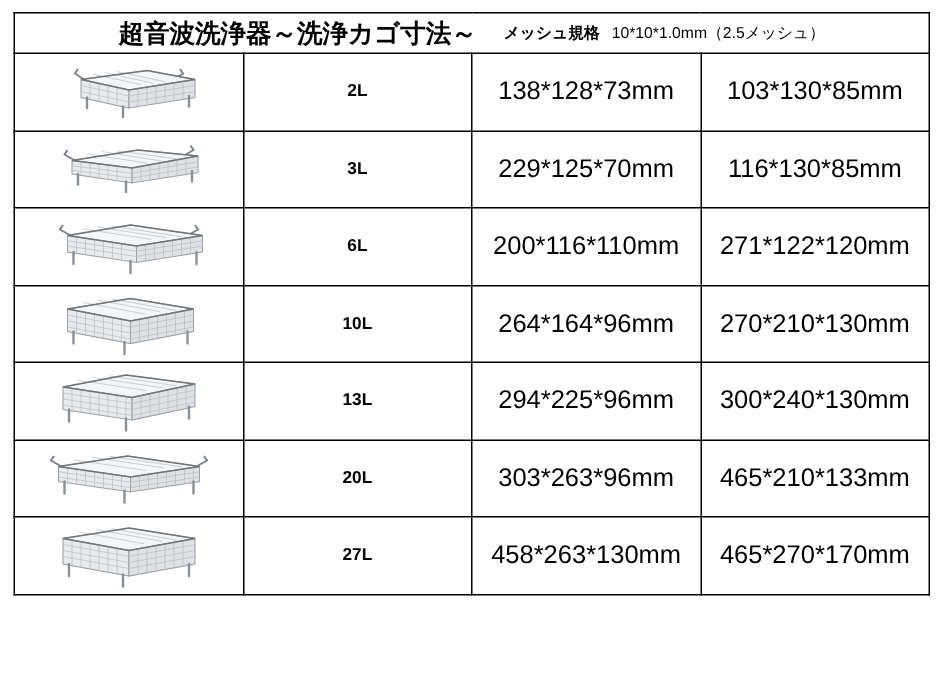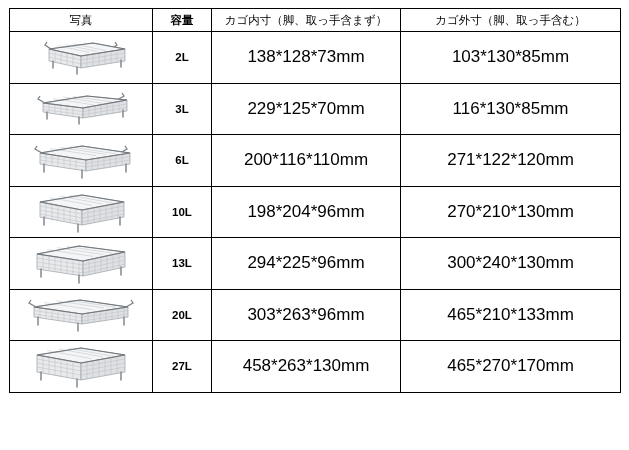--- a/index.html
+++ b/index.html
@@ -99,24 +99,23 @@
   .leg       { stroke: #8b9095; stroke-width: 1.6; fill: none; stroke-linecap: round; }
   .handle    { stroke: #7d8287; stroke-width: 1.3; fill: none; }
 </style>
 </head>
 <body>
 
 <div class="page">
   <table class="spec">
     <tbody>
       <tr>
-        <th class="hdr photo-cell">写真</th>
-        <th class="hdr cap-cell">容量</th>
-        <th class="hdr col-inner">カゴ内寸（脚、取っ手含まず）</th>
-        <th class="hdr col-outer">カゴ外寸（脚、取っ手含む）</th>
+        <td class="title-cell" colspan="4">
+          <span class="title-main">超音波洗浄器～洗浄カゴ寸法～</span><span class="title-sub">メッシュ規格</span><span class="title-sub-val">10*10*1.0mm（2.5メッシュ）</span>
+        </td>
       </tr>
 
       <tr class="datarow">
         <td class="photo-cell">
           <div class="basket-wrap">
             <svg class="basket" width="100" height="44" viewBox="0 0 100 44">
               <g>
                 <path class="handle" d="M20 14 L14 10 L16 7"></path>
                 <path class="handle" d="M80 14 L86 10 L84 7"></path>
                 <polygon class="mesh-top" points="18,14 62,8 94,14 50,21"></polygon>
@@ -274,21 +273,21 @@
                 </g>
                 <path class="rim" d="M12,13 L54,6 L96,13 L54,21 Z"></path>
                 <path class="leg" d="M16,28 L16,36"></path>
                 <path class="leg" d="M50,35 L50,43"></path>
                 <path class="leg" d="M92,28 L92,36"></path>
               </g>
             </svg>
           </div>
         </td>
         <td class="cap-cell">10L</td>
-        <td class="dim-cell col-inner">198*204*96mm</td>
+        <td class="dim-cell col-inner">264*164*96mm</td>
         <td class="dim-cell col-outer">270*210*130mm</td>
       </tr>
 
       <tr class="datarow">
         <td class="photo-cell">
           <div class="basket-wrap">
             <svg class="basket" width="108" height="46" viewBox="0 0 108 46">
               <g>
                 <polygon class="mesh-top" points="10,14 52,6 98,12 56,21"></polygon>
                 <polygon class="mesh-face" points="10,14 56,21 56,36 10,29"></polygon>

